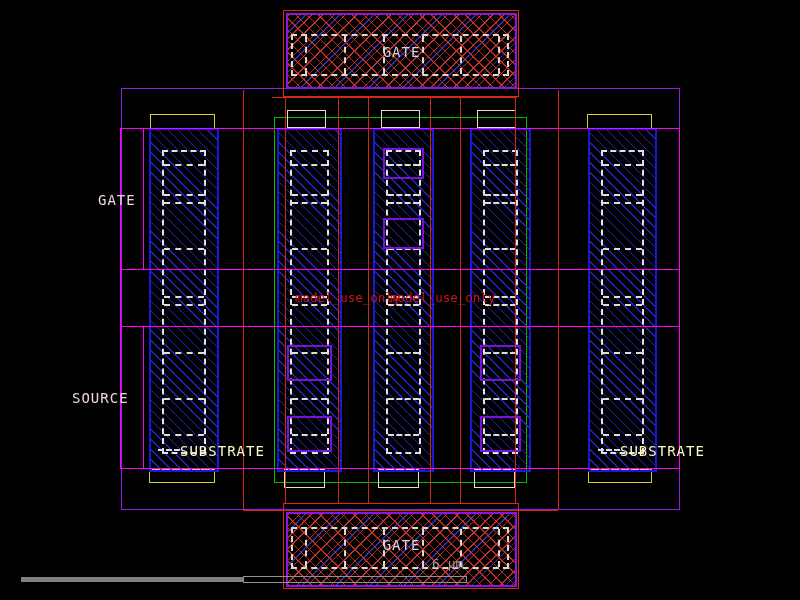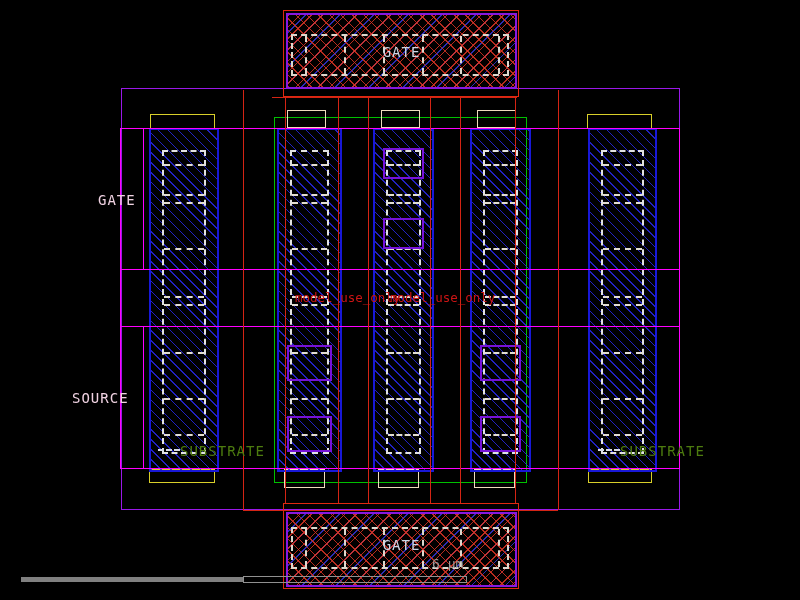--- a/index.html
+++ b/index.html
@@ -30,21 +30,21 @@
       repeating-linear-gradient(45deg, rgba(214,52,36,.85) 0 1px, transparent 1px 8px),
       repeating-linear-gradient(135deg, rgba(214,52,36,.85) 0 1px, transparent 1px 8px),
       repeating-linear-gradient(135deg, rgba(55,55,225,.8) 0 1px, transparent 1px 12px);}
   .pad-inner{position:absolute;left:3px;right:6px;top:19px;height:38px;border:2px dashed #ddd8ce;}
   .pad-div{position:absolute;top:0;bottom:0;width:0;border-left:2px dashed #ddd8ce;}
   .gate-label{position:absolute;left:0;right:0;text-align:center;color:#ccd6e6;
     font-size:14px;line-height:14px;letter-spacing:1px;}
   
   .lbl{font-size:14px;line-height:14px;letter-spacing:1px;white-space:pre;}
   .pink{color:#f0d2e2;}
-  .ltblue{color:#4d7c0f;}
+  .ltblue{color:#fef9c3;}
   .watermark{color:#cc1414;font-size:12.5px;line-height:13px;white-space:pre;}
   .graytxt{color:#989898;font-size:13px;line-height:13px;white-space:pre;}
   .scale-fill{background:#808080;}
   .scale-outline{border:1px solid #909090;background:transparent;}
 </style>
 </head>
 <body>
 
 <div id="canvas">
 

